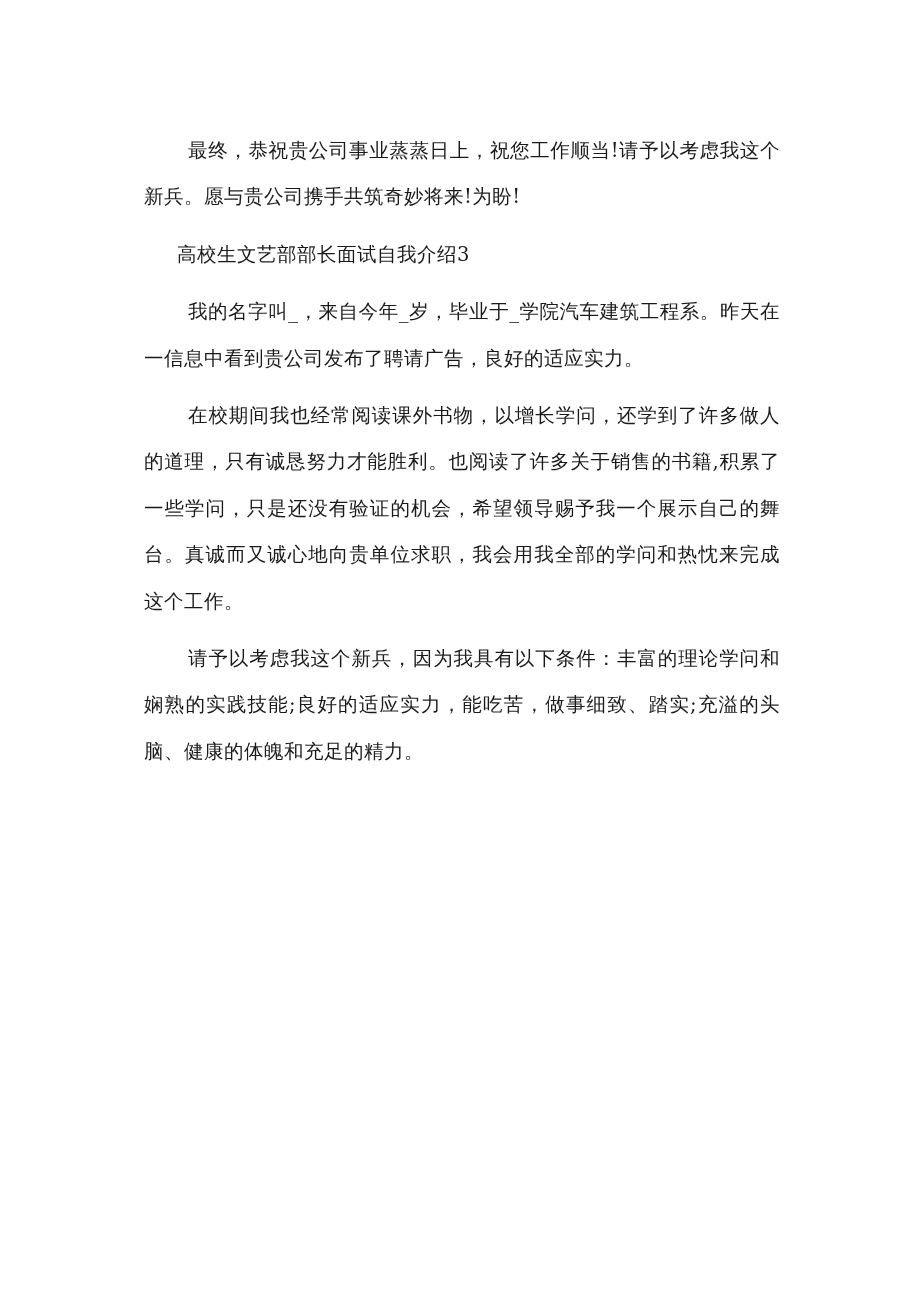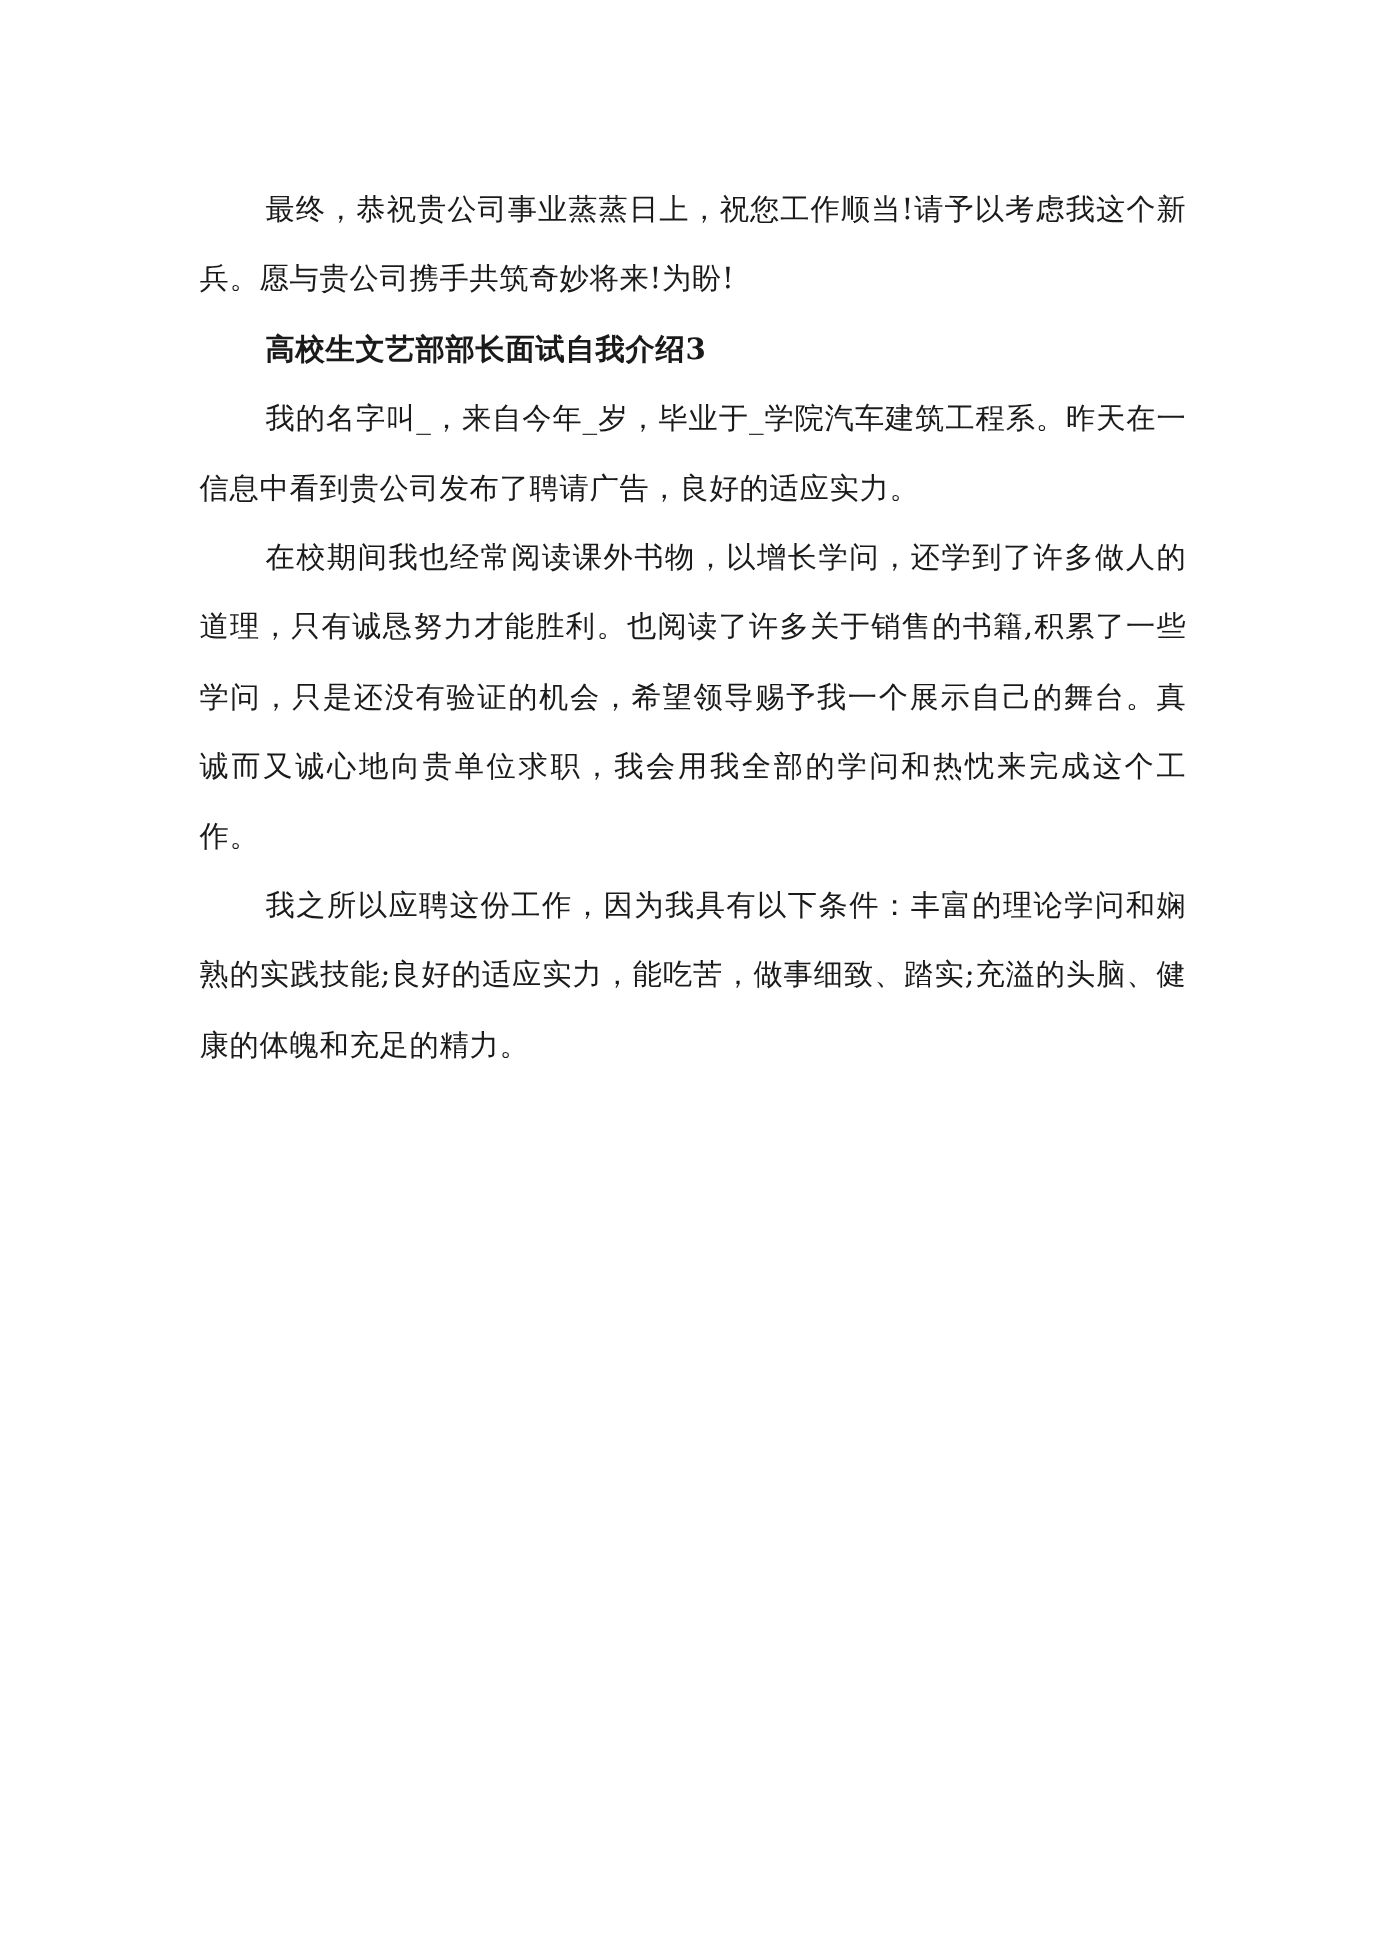--- a/index.html
+++ b/index.html
@@ -18,34 +18,33 @@
     left: 133px;
     top: 117px;
     width: 658px;
     color: #1a1a1a;
     font-family: "DejaVu Serif", "Liberation Serif", serif;
     font-size: 19.5px;
     line-height: 46.4px;
     letter-spacing: 0.5px;
   }
   .para {
-    margin: 0;
+    margin: 11px;
     text-indent: 44px;
     text-align: justify;
     text-align-last: left;
     word-break: break-all;
   }
   .heading {
     margin: 0;
     text-indent: 44px;
-    font-weight: bold;
   }
 </style>
 </head>
 <body>
 
 <div class="page">
   <p class="para">最终，恭祝贵公司事业蒸蒸日上，祝您工作顺当!请予以考虑我这个新兵。愿与贵公司携手共筑奇妙将来!为盼!</p>
   <p class="heading">高校生文艺部部长面试自我介绍3</p>
   <p class="para">我的名字叫_，来自今年_岁，毕业于_学院汽车建筑工程系。昨天在一信息中看到贵公司发布了聘请广告，良好的适应实力。</p>
   <p class="para">在校期间我也经常阅读课外书物，以增长学问，还学到了许多做人的道理，只有诚恳努力才能胜利。也阅读了许多关于销售的书籍,积累了一些学问，只是还没有验证的机会，希望领导赐予我一个展示自己的舞台。真诚而又诚心地向贵单位求职，我会用我全部的学问和热忱来完成这个工作。</p>
-  <p class="para">我之所以应聘这份工作，因为我具有以下条件：丰富的理论学问和娴熟的实践技能;良好的适应实力，能吃苦，做事细致、踏实;充溢的头脑、健康的体魄和充足的精力。</p>
+  <p class="para">请予以考虑我这个新兵，因为我具有以下条件：丰富的理论学问和娴熟的实践技能;良好的适应实力，能吃苦，做事细致、踏实;充溢的头脑、健康的体魄和充足的精力。</p>
 </div>
 
 </body></html>

